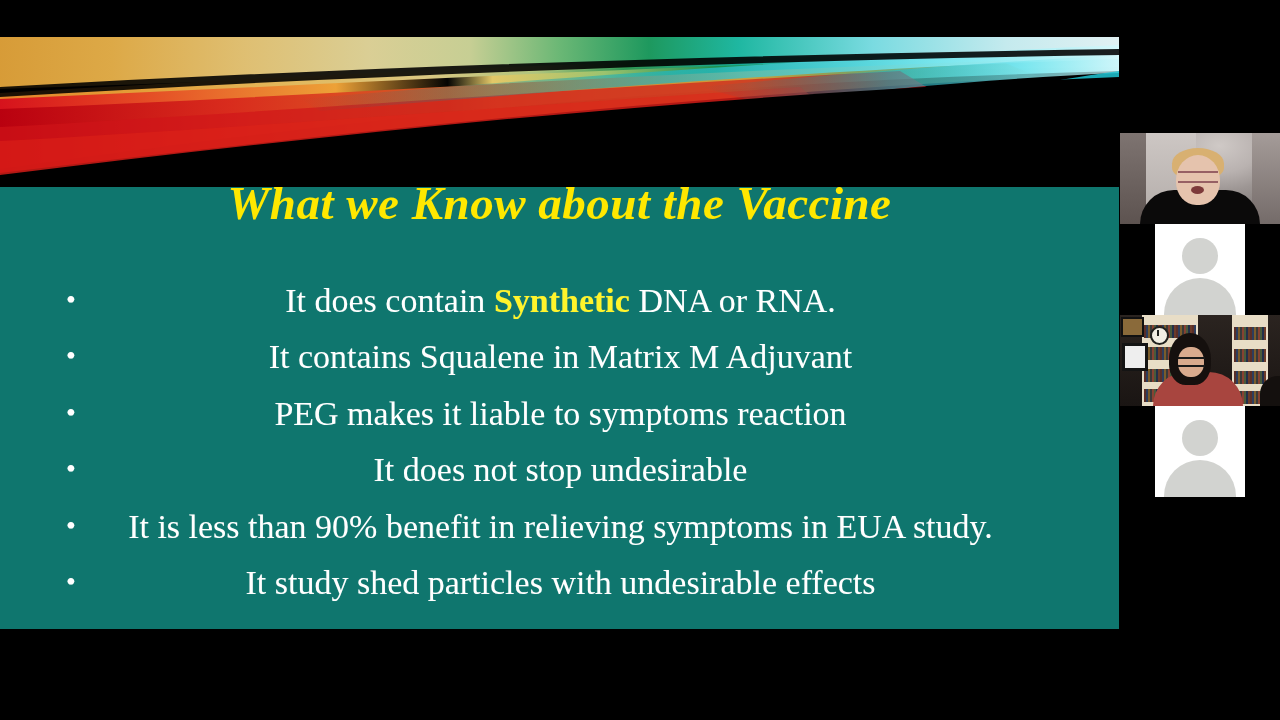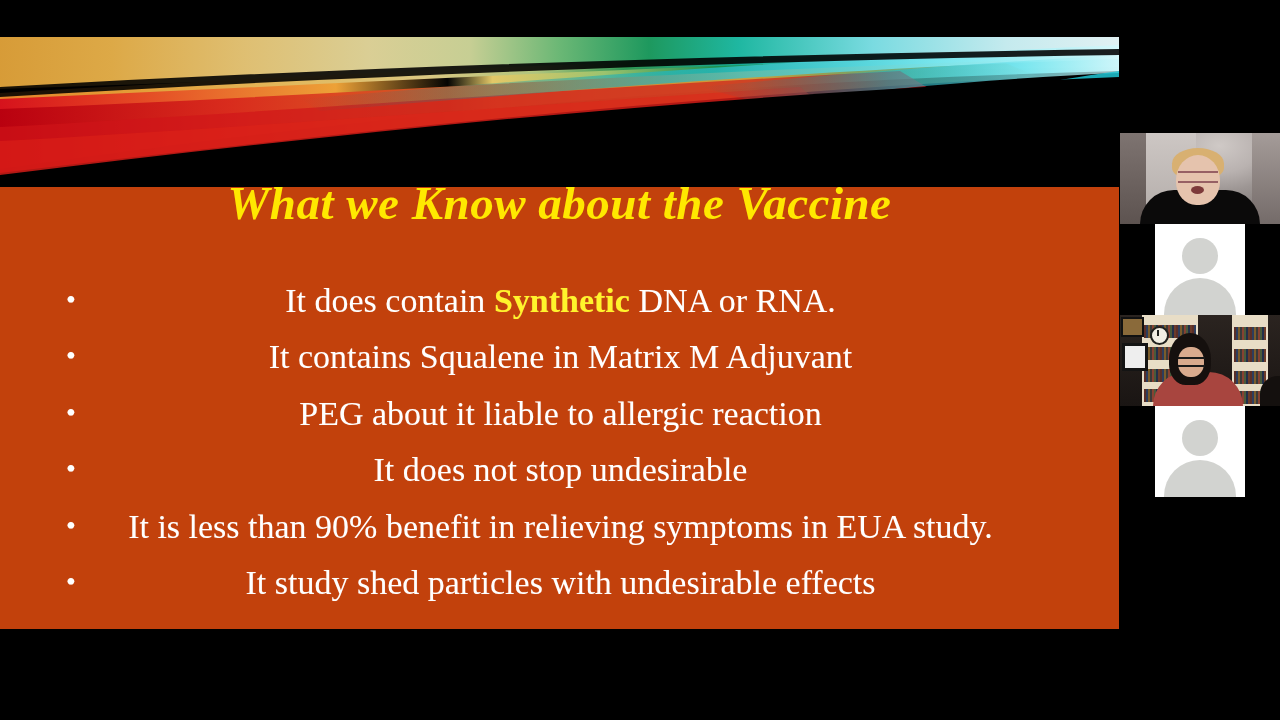--- a/index.html
+++ b/index.html
@@ -22,21 +22,21 @@
     overflow: hidden;
   }
 
   
   #slide {
     position: absolute;
     left: 0;
     top: 37px;
     width: 1119px;
     height: 592px;
-    background: #c2410c;
+    background: #0f766e;
     overflow: hidden;
   }
 
   
   #banner {
     position: absolute;
     left: 0;
     top: 0;
     width: 1119px;
     height: 150px;
@@ -315,21 +315,21 @@
         <div class="bullet-row">
           <span class="bullet-mark">•</span>
           <span class="bullet-text"><span>It does contain </span><span class="hl-yellow">Synthetic</span><span> DNA or RNA.</span></span>
         </div>
         <div class="bullet-row">
           <span class="bullet-mark">•</span>
           <span class="bullet-text"><span>It contains Squalene in Matrix M Adjuvant</span></span>
         </div>
         <div class="bullet-row">
           <span class="bullet-mark">•</span>
-          <span class="bullet-text"><span>PEG about it liable to allergic reaction</span></span>
+          <span class="bullet-text"><span>PEG makes it liable to symptoms reaction</span></span>
         </div>
         <div class="bullet-row">
           <span class="bullet-mark">•</span>
           <span class="bullet-text"><span>It does not stop undesirable</span></span>
         </div>
         <div class="bullet-row">
           <span class="bullet-mark">•</span>
           <span class="bullet-text"><span>It is less than 90% benefit in relieving symptoms in EUA study.</span></span>
         </div>
         <div class="bullet-row">

